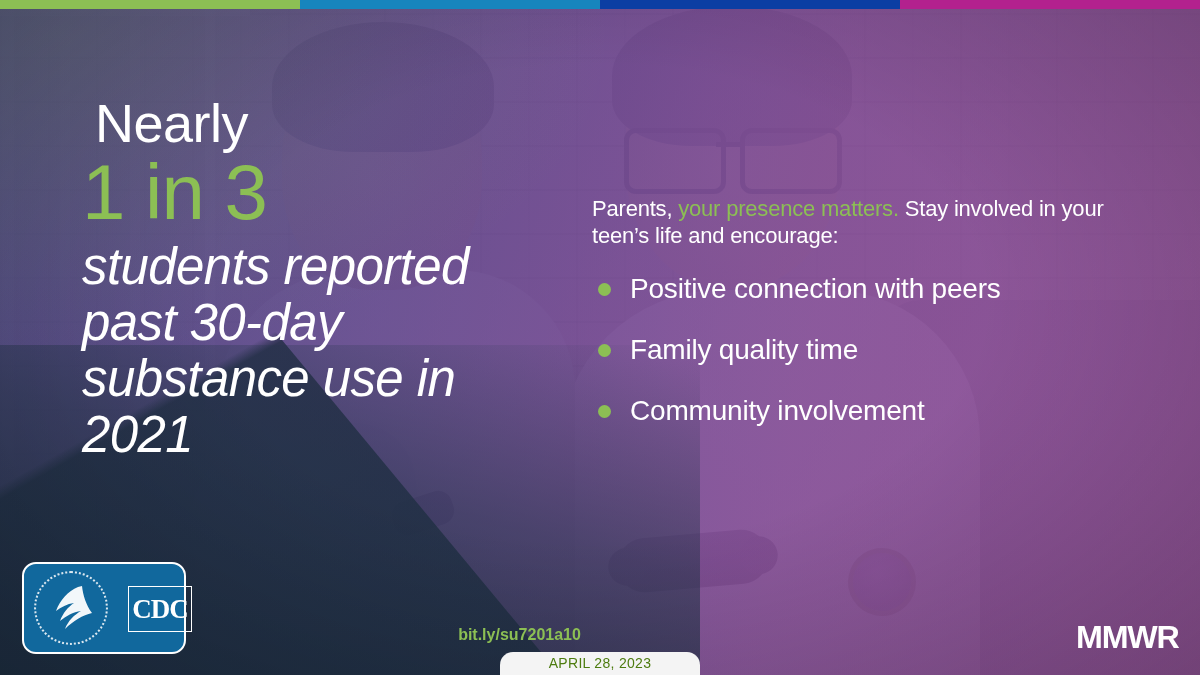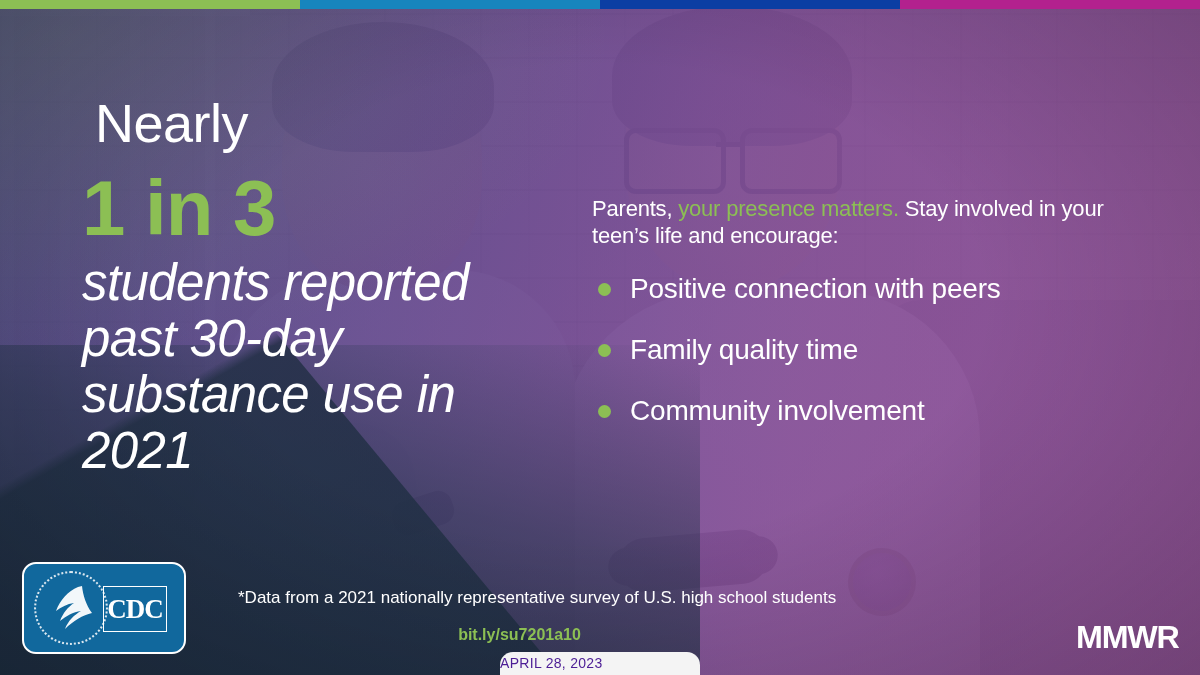--- a/index.html
+++ b/index.html
@@ -232,25 +232,25 @@
   .nearly {
     font-size: 54px;
     font-weight: 400;
     color: #ffffff;
     line-height: 1.02;
     letter-spacing: -0.5px;
     margin-left: 13px;
   }
   .oneinthree {
     font-size: 78px;
-    font-weight: 700;
+    font-weight: 400;
     color: #8cbf54;
     line-height: 1.02;
     letter-spacing: -1px;
-    margin-top: 18px;
+    margin-top: 2px;
   }
   .left-rest {
     font-size: 51px;
     font-weight: 400;
     color: #ffffff;
     line-height: 1.10;
     letter-spacing: -0.6px;
     margin-top: 6px;
     font-style: italic;
   }
@@ -307,22 +307,23 @@
     font-size: 16px;
     font-weight: 700;
     color: #8cbf54;
     z-index: 30;
   }
   .date-pill {
     position: absolute;
     left: 500px; top: 652px; width: 200px; height: 23px;
     background: #f4f4f4;
     border-radius: 13px 13px 0 0;
-    color: #4c1d95;
+    color: #4d7c0f;
     font-size: 14px;
+    text-align: center;
     line-height: 23px;
     letter-spacing: .3px;
     z-index: 31;
   }
 
   
   .cdc-logo {
     position: absolute;
     left: 22px; top: 562px; width: 160px; height: 88px;
     background: #11689d;
@@ -335,21 +336,21 @@
     left: 10px; top: 7px; width: 74px; height: 74px;
   }
   .hhs-ring {
     position: absolute;
     inset: 0;
     border: 2px dotted rgba(255,255,255,.85);
     border-radius: 50%;
   }
   .cdc-word {
     position: absolute;
-    left: 79px; top: 22px; width: 62px; height: 44px;
+    left: 104px; top: 22px; width: 62px; height: 44px;
     border: 1.5px solid #ffffff;
   }
   .cdc-word span {
     position: absolute;
     inset: 0;
     color: #ffffff;
     font-size: 27px;
     font-weight: 700;
     letter-spacing: -1px;
     text-align: center;
@@ -425,21 +426,20 @@
 
   <div class="right-block">
     <div class="lede"><span>Parents, </span><span class="accent">your presence matters.</span><span> Stay involved in your teen’s life and encourage:</span></div>
     <ul class="bullets">
       <li><span class="dot"></span><span>Positive connection with peers</span></li>
       <li><span class="dot"></span><span>Family quality time</span></li>
       <li><span class="dot"></span><span>Community involvement</span></li>
     </ul>
   </div>
 
-  <div class="footnote">*Data from a 2021 nationally representative survey of U.S. high school students</div>
   <div class="bitly">bit.ly/su7201a10</div>
   <div class="date-pill">APRIL 28, 2023</div>
 
   <div class="cdc-logo">
     <div class="hhs-seal">
       <div class="hhs-ring"></div>
       <svg viewBox="0 0 74 74" width="74" height="74" aria-hidden="true">
         <path d="M44 16 C34 20 26 29 22 40 C27 36 33 33 40 32 C34 36 29 42 26 50 C32 45 39 41 47 40 C40 44 34 50 31 58 C39 50 49 44 58 42 C52 34 49 24 48 15 Z" fill="#ffffff" opacity="0.95"></path>
       </svg>
     </div>

